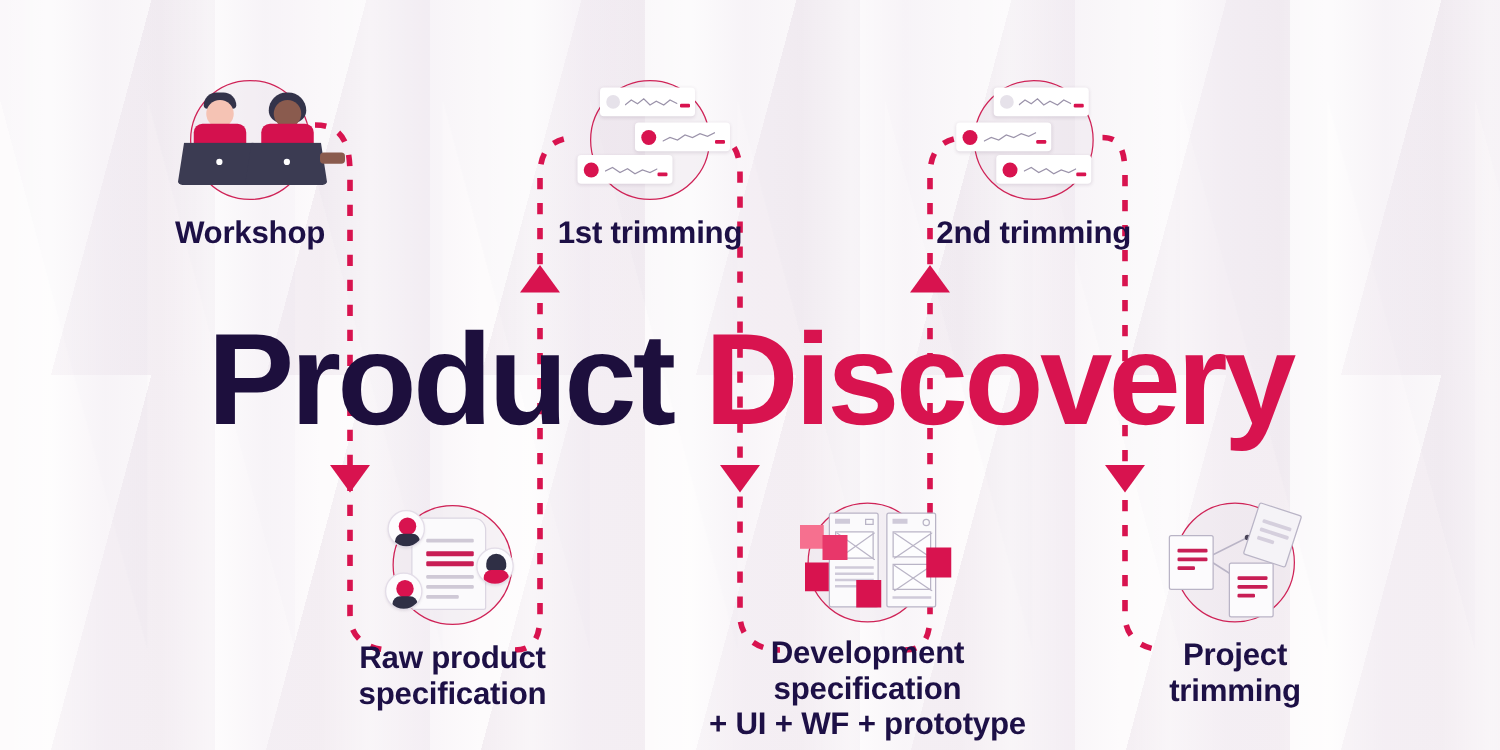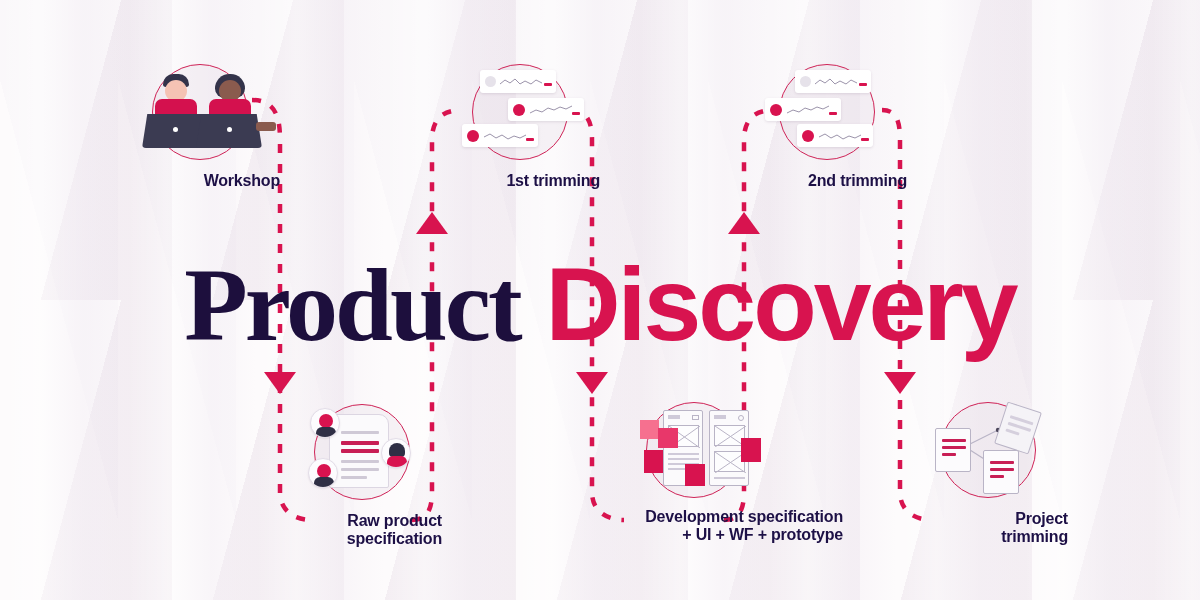--- a/index.html
+++ b/index.html
@@ -39,43 +39,42 @@
     left: 0; right: 0;
     top: 252px;
     text-align: center;
     font-size: 104px;
     line-height: 1;
     font-weight: 700;
     letter-spacing: -3px;
     white-space: nowrap;
     z-index: 5;
   }
-  .title .w1 { color: #1d0f3d; font-family: Liberation Serif, serif; }
+  .title .w1 { color: #1d0f3d; }
   .title .w2 { color: #d8134f; }
 
   
   .node { position: absolute; z-index: 6; text-align: center; }
   .node .art {
     position: relative;
     margin: 0 auto;
   }
   .node .ring {
     position: absolute;
     border: 1.5px solid #cf2357;
     border-radius: 50%;
     background: rgba(233,226,235,0.38);
   }
   .node .caption {
     color: #1d1046;
-    font-size: 16px;
+    font-size: 25px;
     font-weight: 600;
     line-height: 1.14;
     letter-spacing: -0.2px;
     white-space: pre-line;
-    text-align: right;
   }
 
   
   .ws-person { position: absolute; }
   .ws-head { position: absolute; border-radius: 50%; }
   .ws-hair { position: absolute; }
   .ws-body { position: absolute; background: #d4114e; border-radius: 7px 7px 0 0; }
   .ws-laptop {
     position: absolute; background: #3b3b52;
     border-radius: 4px;

